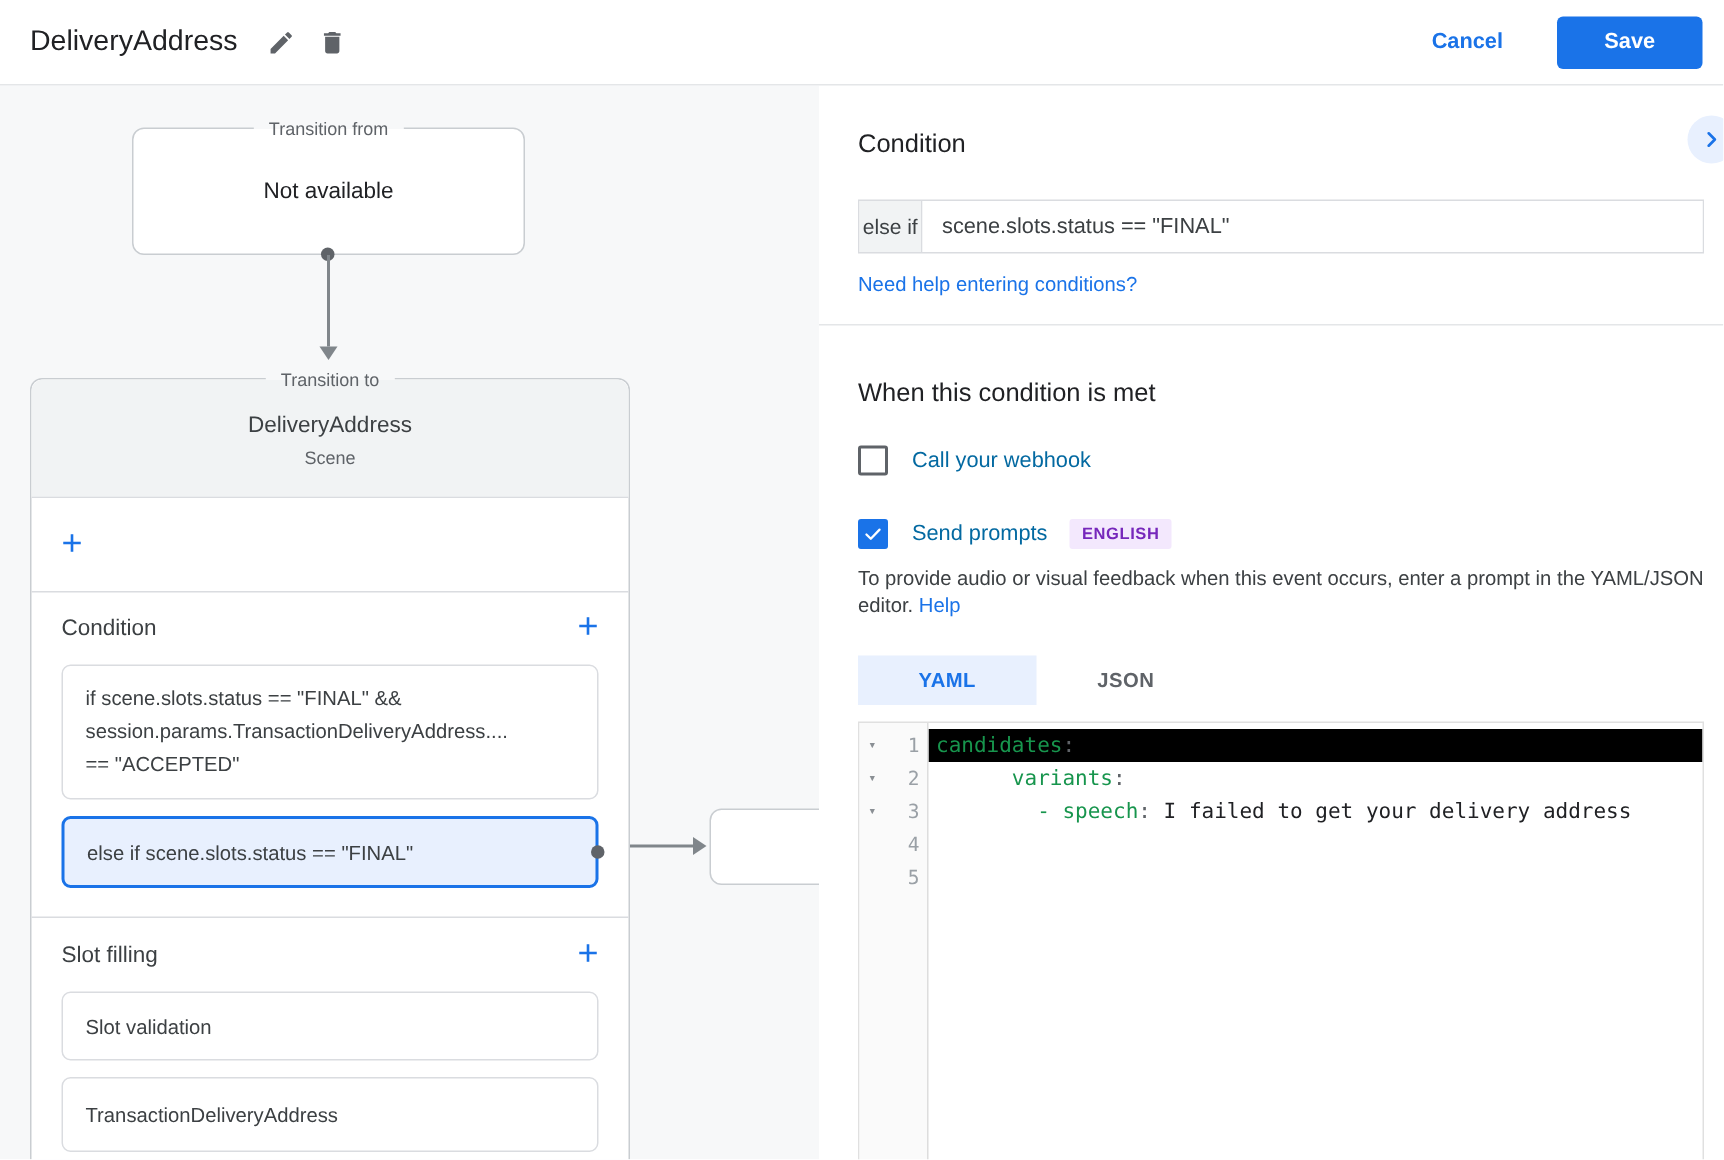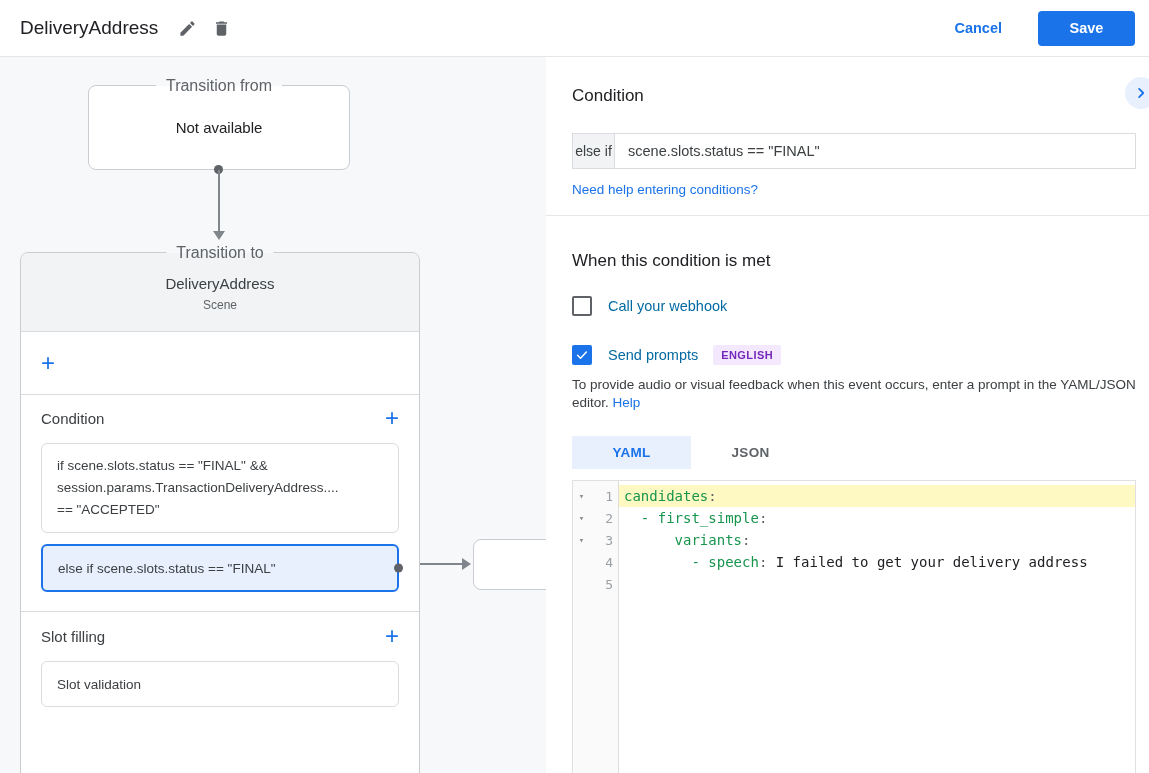--- a/index.html
+++ b/index.html
@@ -18,21 +18,21 @@
   .topbar-spacer { flex:1; }
   .cancel-btn { background:transparent; border:none; color:#1a73e8; font-size:14.5px; font-weight:700;
                 font-family:"Liberation Sans", sans-serif; cursor:pointer; margin-right:36px; }
   .save-btn { width:97px; height:35px; background:#1a73e8; color:#fff; border:none; border-radius:4px;
               font-size:14.5px; font-weight:700; font-family:"Liberation Sans", sans-serif; cursor:pointer; margin-right:14px; }
 
   
   .left-pane { position:absolute; top:57px; left:0; width:546px; height:716px; background:#f7f8f9; overflow:hidden; z-index:1; }
 
   .legend { position:absolute; top:-8px; left:50%; transform:translateX(-50%); padding:0 10px;
-            font-size:16px; color:#5f6368; line-height:16px; white-space:nowrap; }
+            font-size:12px; color:#5f6368; line-height:16px; white-space:nowrap; }
 
   .tfrom-box { position:absolute; left:88px; top:28px; width:262px; height:85px; background:#fff;
                border:1px solid #c9cdd1; border-radius:8px; }
   .tfrom-box .legend { background:linear-gradient(180deg,#f7f8f9 50%,#ffffff 50%); }
   .tfrom-value { position:absolute; top:0; left:0; right:0; bottom:0; display:flex; align-items:center;
                  justify-content:center; font-size:15px; color:#202124; }
 
   .conn-dot { position:absolute; width:9px; height:9px; border-radius:50%; background:#5f6368; }
   .vline { position:absolute; width:2px; background:#80868b; }
   .arrow-down { position:absolute; width:0; height:0; border-left:6px solid transparent;
@@ -114,21 +114,21 @@
   .tab.active { background:#e8f0fe; color:#1a73e8; }
 
   .editor { margin-top:11px; width:564px; height:300px; border:1px solid #e0e0e0; display:flex;
             font-family:"DejaVu Sans Mono", monospace; }
   .gutter { width:46px; background:#fafafa; border-right:1px solid #ddd; padding-top:4px; flex:none; }
   .g-row { height:22px; display:flex; align-items:center; }
   .g-fold { width:17px; text-align:center; font-size:9px; color:#8a8f94; cursor:pointer; }
   .g-num { flex:1; text-align:right; padding-right:5px; font-size:13px; color:#9aa0a6; }
   .code { flex:1; padding-top:4px; overflow:hidden; cursor:text; }
   .c-row { height:22px; white-space:pre; font-size:14px; line-height:22px; padding-left:5px; color:#202124; }
-  .c-row.active { background:#fef9c3; }
+  .c-row.active { background:#000000; }
   .tok-key { color:#17954d; }
   .tok-punct { color:#5f6368; }
   .tok-val { color:#202124; }
 </style>
 </head>
 <body>
 
 <div class="screen">
 
   <div class="topbar">
@@ -196,20 +196,21 @@
         </div>
       </div>
       <div class="hdivider"></div>
 
       <div class="slot-section">
         <div class="label-row">
           <div class="section-label">Slot filling</div>
           <button class="plus-btn">+</button>
         </div>
         <div class="slot-box">Slot validation</div>
+        <div class="slot-box tall">TransactionDeliveryAddress</div>
       </div>
     </div>
   </div>
 
   <div class="right-panel">
 
     <button class="collapse-btn">
       <span style="display:flex;">
         <svg viewBox="0 0 24 24" width="18" height="18">
             <polyline points="9.5,6.5 15,12 9.5,17.5"></polyline>
@@ -274,21 +275,20 @@
             <span class="g-fold"></span>
             <span class="g-num">4</span>
           </div>
         <div class="g-row">
             <span class="g-fold"></span>
             <span class="g-num">5</span>
           </div>
       </div>
       <div class="code">
         <div class="c-row active"><span class="tok-key">candidates</span><span class="tok-punct">:</span></div>
-        <div class="c-row"><span class="tok-key">  - </span><span class="tok-key">first_simple</span><span class="tok-punct">:</span></div>
         <div class="c-row"><span class="tok-val">      </span><span class="tok-key">variants</span><span class="tok-punct">:</span></div>
         <div class="c-row"><span class="tok-key">        - </span><span class="tok-key">speech</span><span class="tok-punct">:</span><span class="tok-val"> I failed to get your delivery address</span></div>
         <div class="c-row"></div>
       </div>
     </div>
   </div>
 
 </div>
 
 </body></html>

